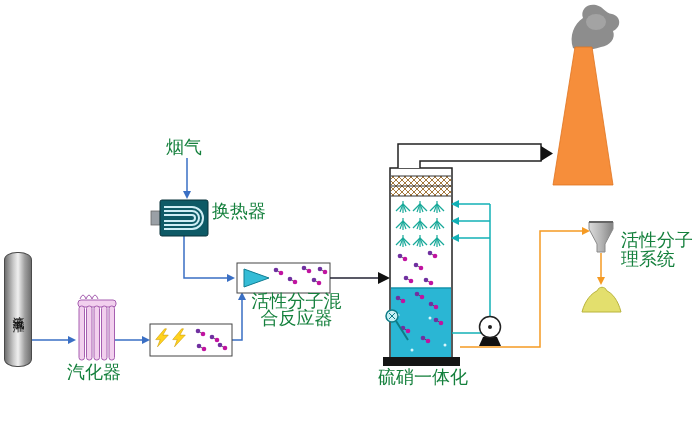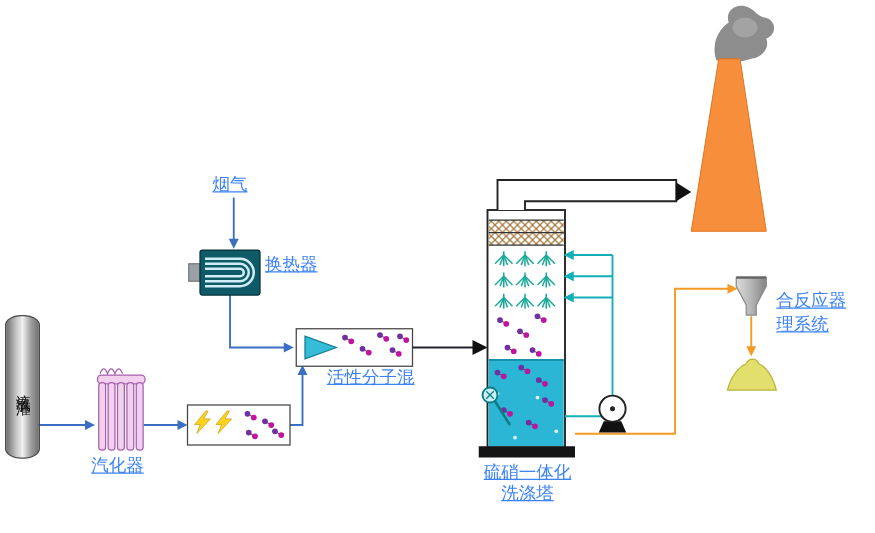--- a/index.html
+++ b/index.html
@@ -1,21 +1,21 @@
 <!DOCTYPE html>
 <html><head>
 <meta charset="utf-8">
 <style>
   html,body{margin:0;padding:0;background:#fff;}
   .stage{
     position:relative;width:700px;height:426px;background:#ffffff;overflow:hidden;
     font-family:"Liberation Sans",sans-serif;color:#000;
   }
   .diagram-svg{position:absolute;left:0;top:0;}
-  .lbl{position:absolute;font-size:14px;line-height:17px;color:#3b82f6;white-space:nowrap;text-decoration:underline;}
+  .lbl{position:absolute;font-size:18px;line-height:17px;color:#15803d;white-space:nowrap;}
   .lbl.center{text-align:center;}
   .tank{
     position:absolute;left:4px;top:252px;width:26px;height:113px;
     border:1px solid #4a4a4a;border-radius:13px/8px;
     background:linear-gradient(90deg,#6f6f6f 0%,#c9c9c9 32%,#f0f0f0 50%,#9f9f9f 76%,#707070 100%);
   }
   .tank-text{
     position:absolute;left:50%;top:50%;transform:translate(-50%,-50%);
     writing-mode:vertical-rl;font-size:12px;letter-spacing:3px;color:#111;
   }
@@ -199,25 +199,25 @@
 
   <div class="lbl center" style="left:150px;top:369px;width:82px;">
   </div>
 
   <div class="lbl center" style="left:161px;top:139px;width:46px;">烟气</div>
 
   <div class="lbl" style="left:212px;top:203px;">换热器</div>
 
   <div class="lbl center" style="left:250px;top:293px;width:93px;">
     <div>活性分子混</div>
+    <div>合反应器</div>
   </div>
 
   <div class="lbl center" style="left:378px;top:369px;width:88px;">
     <div>硫硝一体化</div>
-    <div>洗涤塔</div>
   </div>
 
   <div class="lbl" style="left:621px;top:231px;line-height:19px;">
-    <div>合反应器</div>
+    <div>活性分子</div>
     <div>理系统</div>
   </div>
 
 </div>
 
 </body></html>

